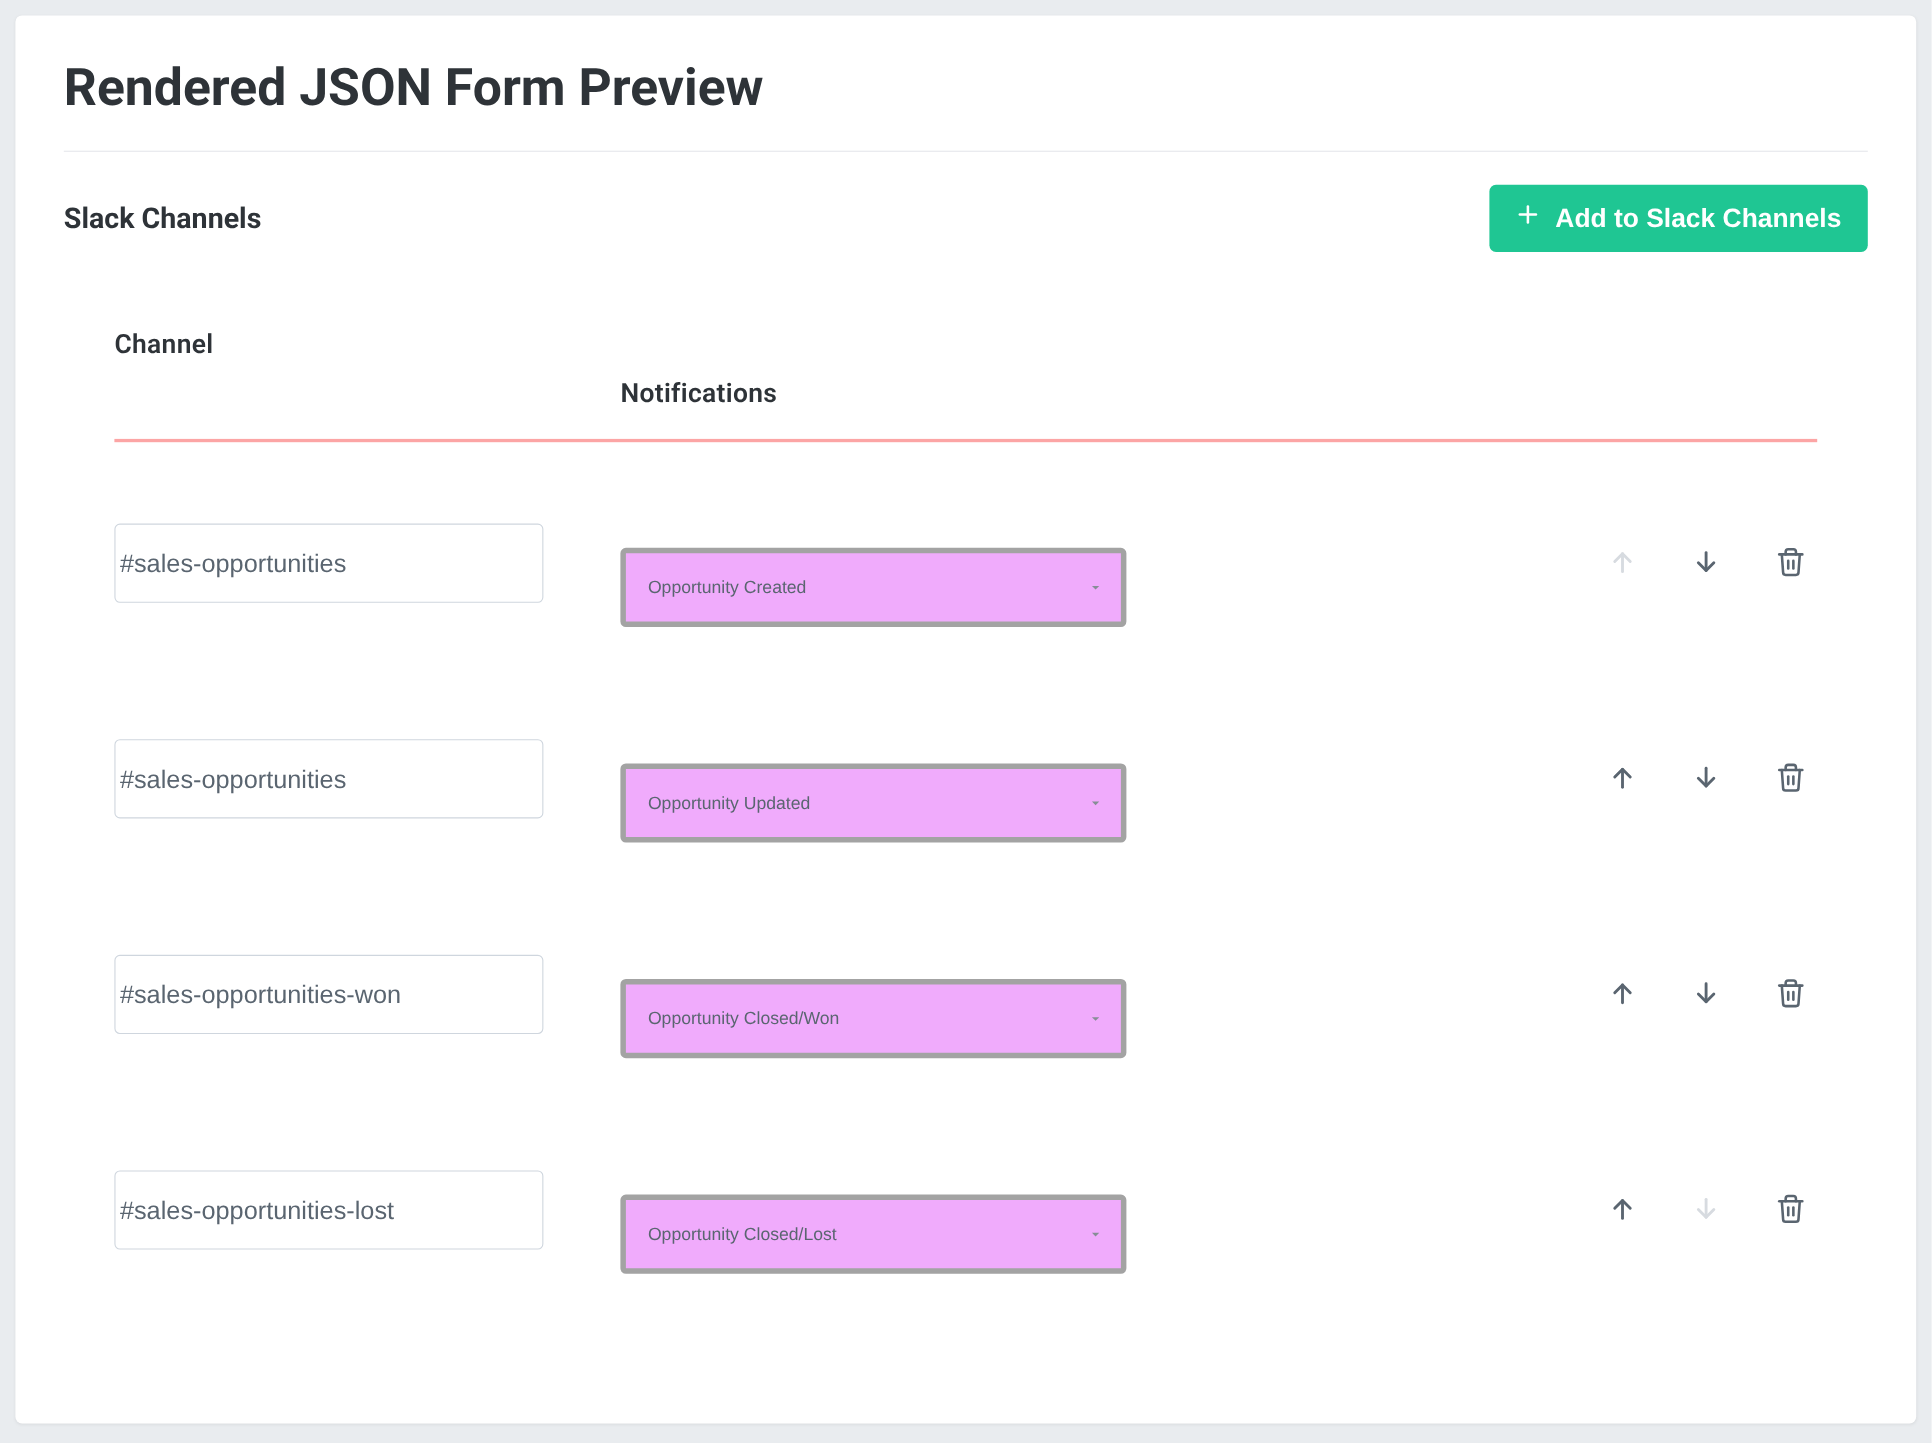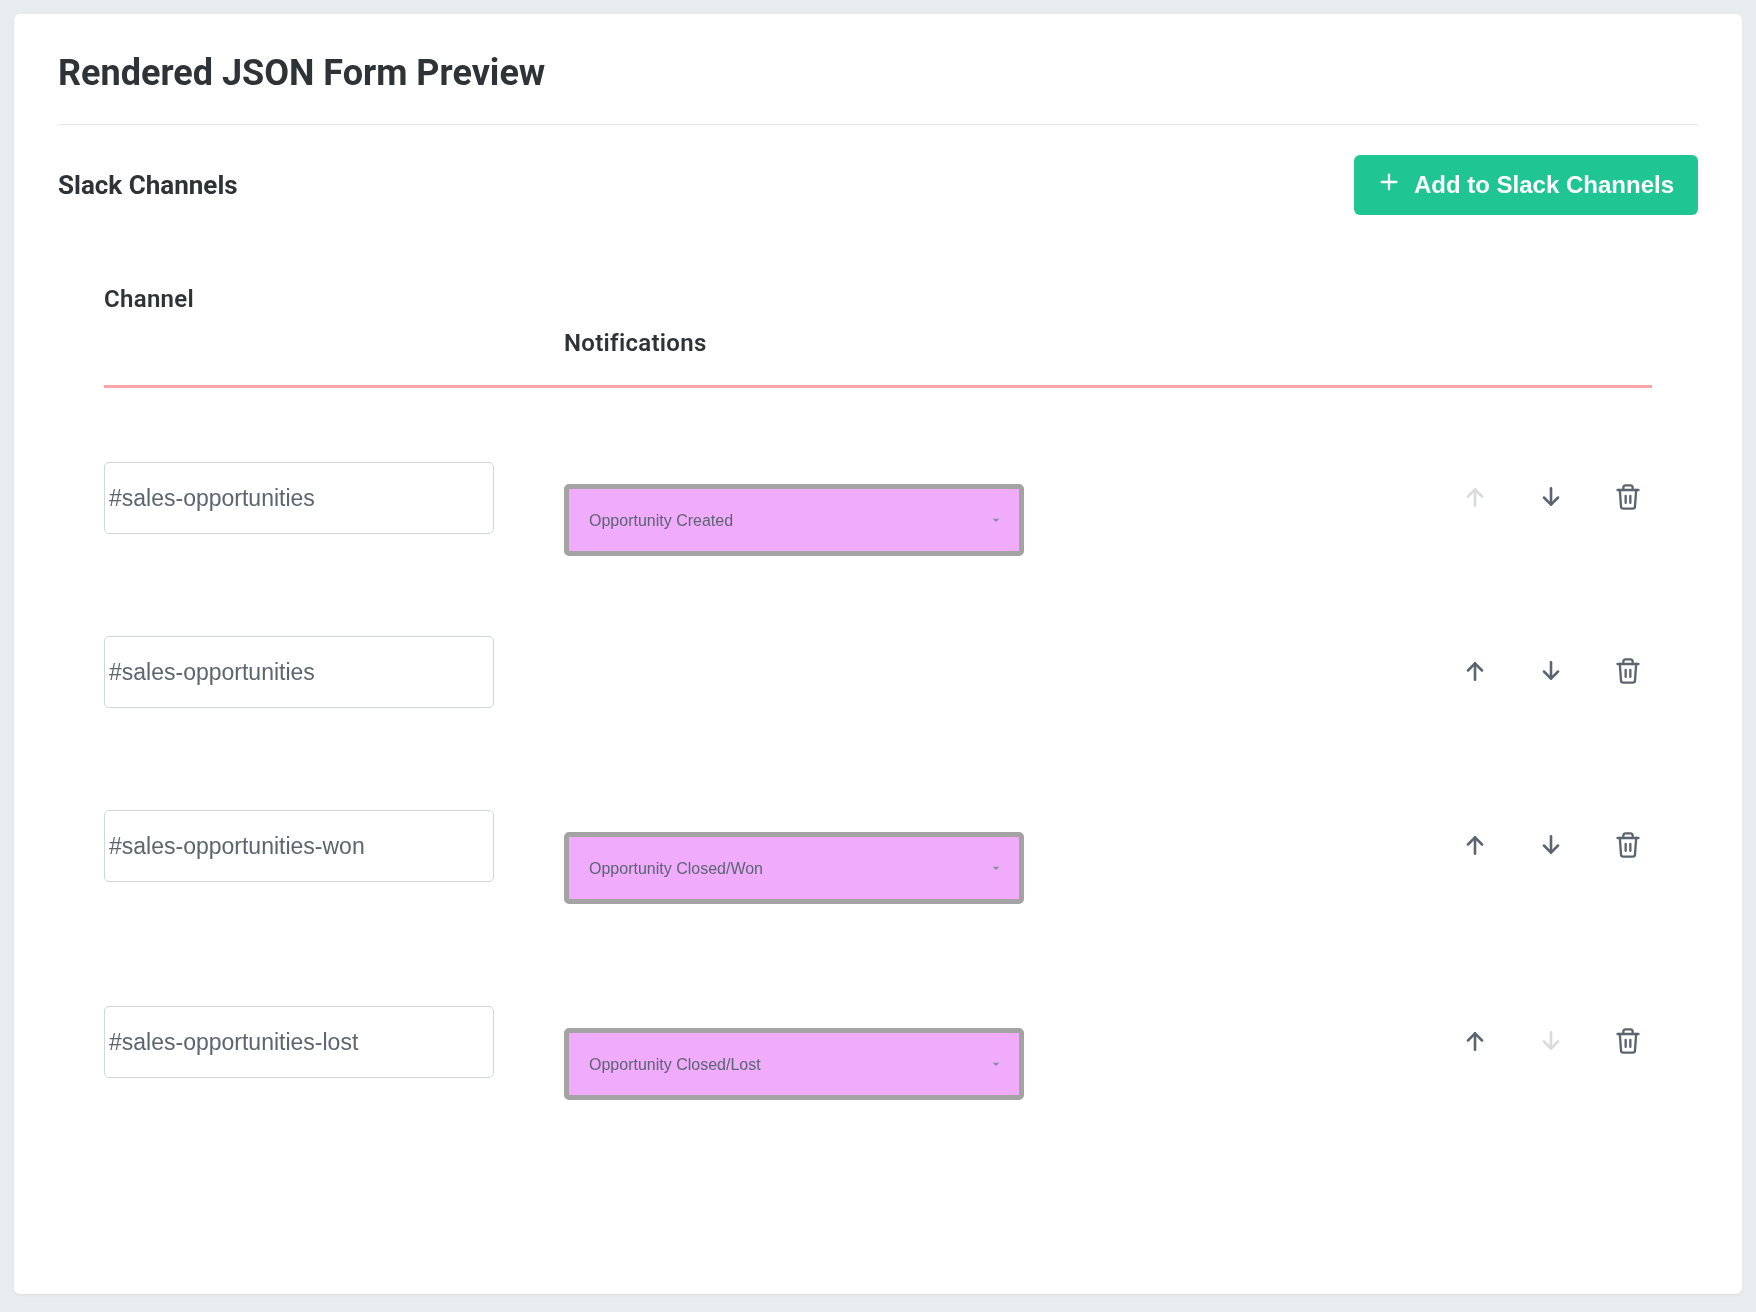--- a/index.html
+++ b/index.html
@@ -10,21 +10,21 @@
     color: #343a40;
   }
   .card {
     background: #fff;
     border-radius: 6px;
     box-shadow: 0 1px 3px rgba(0,0,0,0.06);
     padding: 38px 44px 60px 44px;
     min-height: 1280px;
   }
   .card-title {
-    font-size: 36px;
+    font-size: 47px;
     font-weight: 700;
     color: #2e3338;
     padding-bottom: 30px;
     border-bottom: 1px solid #e5e7eb;
     margin-bottom: 30px;
   }
   .section-header {
     display: flex;
     justify-content: space-between;
     align-items: center;
@@ -198,20 +198,32 @@
           </svg>
         </span>
       </button>
     </div>
   </div>
 
   <div class="row">
     <div class="col-channel">
       <input class="input-text" type="text" value="#sales-opportunities" style="">
     </div>
+    <div class="col-notif">
+      <div class="select-wrap">
+        <select class="select">
+          <option>Opportunity Updated</option>
+        </select>
+        <span class="select-caret">
+          <svg viewBox="0 0 24 24" fill="currentColor">
+                  <path d="M7 10l5 5 5-5z"></path>
+                </svg>
+        </span>
+      </div>
+    </div>
     <div class="actions">
       <button class="icon-btn up">
         <span>
           <svg viewBox="0 0 24 24" fill="none" stroke="currentColor" stroke-width="2.4" stroke-linecap="round" stroke-linejoin="round">
             <line x1="12" y1="20" x2="12" y2="5"></line>
             <polyline points="5.5 11.5 12 5 18.5 11.5"></polyline>
           </svg>
         </span>
       </button>
       <button class="icon-btn down">

